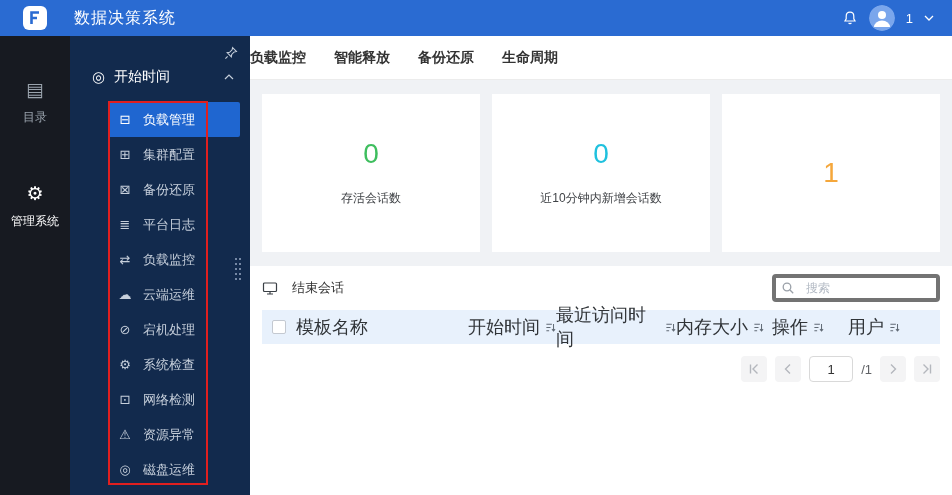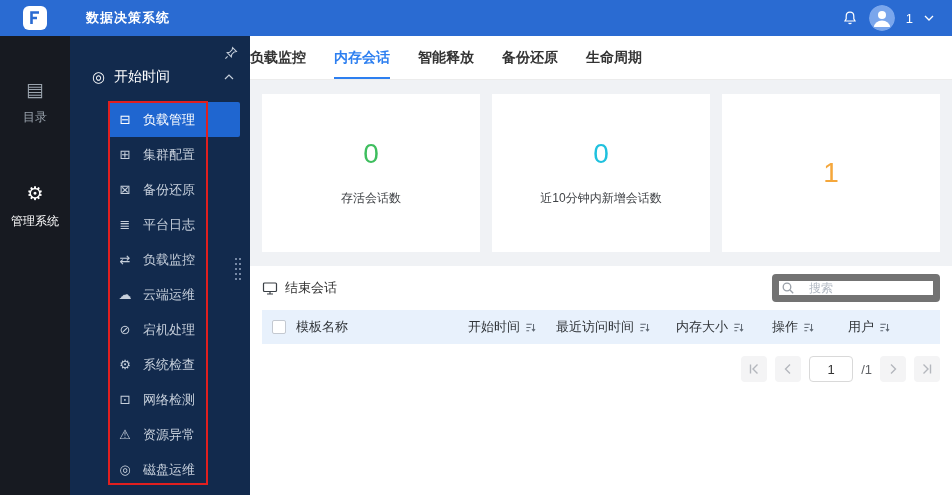--- a/index.html
+++ b/index.html
@@ -4,21 +4,21 @@
 <style>
   *{box-sizing:border-box;margin:0;padding:0}
   html,body{width:952px;height:495px}
   body{font-family:"Liberation Sans","DejaVu Sans",sans-serif;background:#fff;overflow:hidden}
   .app{position:relative;width:952px;height:495px;overflow:hidden}
 
   
   .topbar{height:36px;background:#2a6bd2;display:flex;align-items:center;color:#fff}
   .logo-wrap{width:70px;display:flex;justify-content:center}
   .logo{width:24px;height:24px;background:#fff;border-radius:6px;display:flex;align-items:center;justify-content:center}
-  .app-title{font-size:13px;letter-spacing:1px;margin-left:16px;font-weight:bold}
+  .app-title{font-size:16px;letter-spacing:1px;margin-left:4px;font-weight:normal}
   .topbar-right{margin-left:auto;display:flex;align-items:center;gap:11px;padding-right:18px}
   .avatar{width:26px;height:26px;border-radius:50%;overflow:hidden;display:flex}
   .badge-num{font-size:13px}
 
   .body{display:flex;height:459px}
 
   
   .rail{width:70px;background:#171a21;color:#9aa3ad;display:flex;flex-direction:column;align-items:center;padding-top:44px;flex:none}
   .rail-item{display:flex;flex-direction:column;align-items:center;gap:10px;margin-bottom:58px;font-size:12px;cursor:pointer}
   .rail-item .glyph{font-size:19px;line-height:1}
@@ -44,27 +44,27 @@
   .tab.active{color:#2d7ff0}
   .tab.active::after{content:"";position:absolute;left:0;right:0;bottom:0;height:2px;background:#2d7ff0}
 
   .stats-panel{background:#f0f2f5;padding:14px 12px;display:flex;gap:12px;flex:none}
   .card{flex:1;background:#fff;height:158px;display:flex;flex-direction:column;align-items:center;justify-content:center}
   .card .value{font-size:28px;line-height:1}
   .card .label{margin-top:22px;font-size:12px;color:#404347}
   .c-green{color:#3ebe5e}.c-blue{color:#2d7ff0}.c-cyan{color:#1fc1de}.c-orange{color:#f5a73b}
 
   .toolbar{height:44px;display:flex;align-items:center;justify-content:space-between;padding:0 12px;flex:none}
-  .end-session{display:flex;align-items:center;gap:7px;font-size:13px;color:#333;cursor:pointer;background:none;border:none;font-family:inherit}
+  .end-session{display:flex;align-items:center;gap:14px;font-size:13px;color:#333;cursor:pointer;background:none;border:none;font-family:inherit}
   .search-box{position:relative;width:168px;height:28px}
-  .search-box input{width:100%;height:100%;border:7px solid #737373;border-radius:4px;padding:0 8px 0 30px;font-size:12px;color:#333;outline:none;font-family:inherit}
+  .search-box input{width:100%;height:100%;border:4px solid #737373;border-radius:4px;padding:0 8px 0 30px;font-size:12px;color:#333;outline:none;font-family:inherit}
   .search-box input::placeholder{color:#b3bac4}
   .search-ic{position:absolute;left:9px;top:7px}
 
-  .table-header{margin:0 12px;height:34px;background:#e8f1fc;display:flex;align-items:center;font-size:13px;color:#303438;flex:none}
+  .table-header{margin:0 12px;height:34px;background:#e8f1fc;display:flex;align-items:center;font-size:18px;color:#303438;flex:none}
   .col{display:flex;align-items:center;gap:5px}
   .col-check{width:34px;justify-content:center}
   .checkbox{width:14px;height:14px;border:1px solid #c4c9d1;border-radius:2px;background:#fff;cursor:pointer}
   .col-name{flex:1}
   .col-start{width:88px}
   .col-recent{width:120px}
   .col-mem{width:96px}
   .col-op{width:76px}
   .col-user{width:92px}
   .sort-ic{flex:none;margin-top:1px;cursor:pointer}
@@ -195,23 +195,20 @@
           <span class="dots"></span>
         </div>
     </aside>
 
     <main class="main">
 
       <div class="tabs">
         <div class="tab">
             <span>负载监控</span>
           </div>
-        <div class="tab active">
-            <span>内存会话</span>
-          </div>
         <div class="tab">
             <span>智能释放</span>
           </div>
         <div class="tab">
             <span>备份还原</span>
           </div>
         <div class="tab">
             <span>生命周期</span>
           </div>
       </div>

